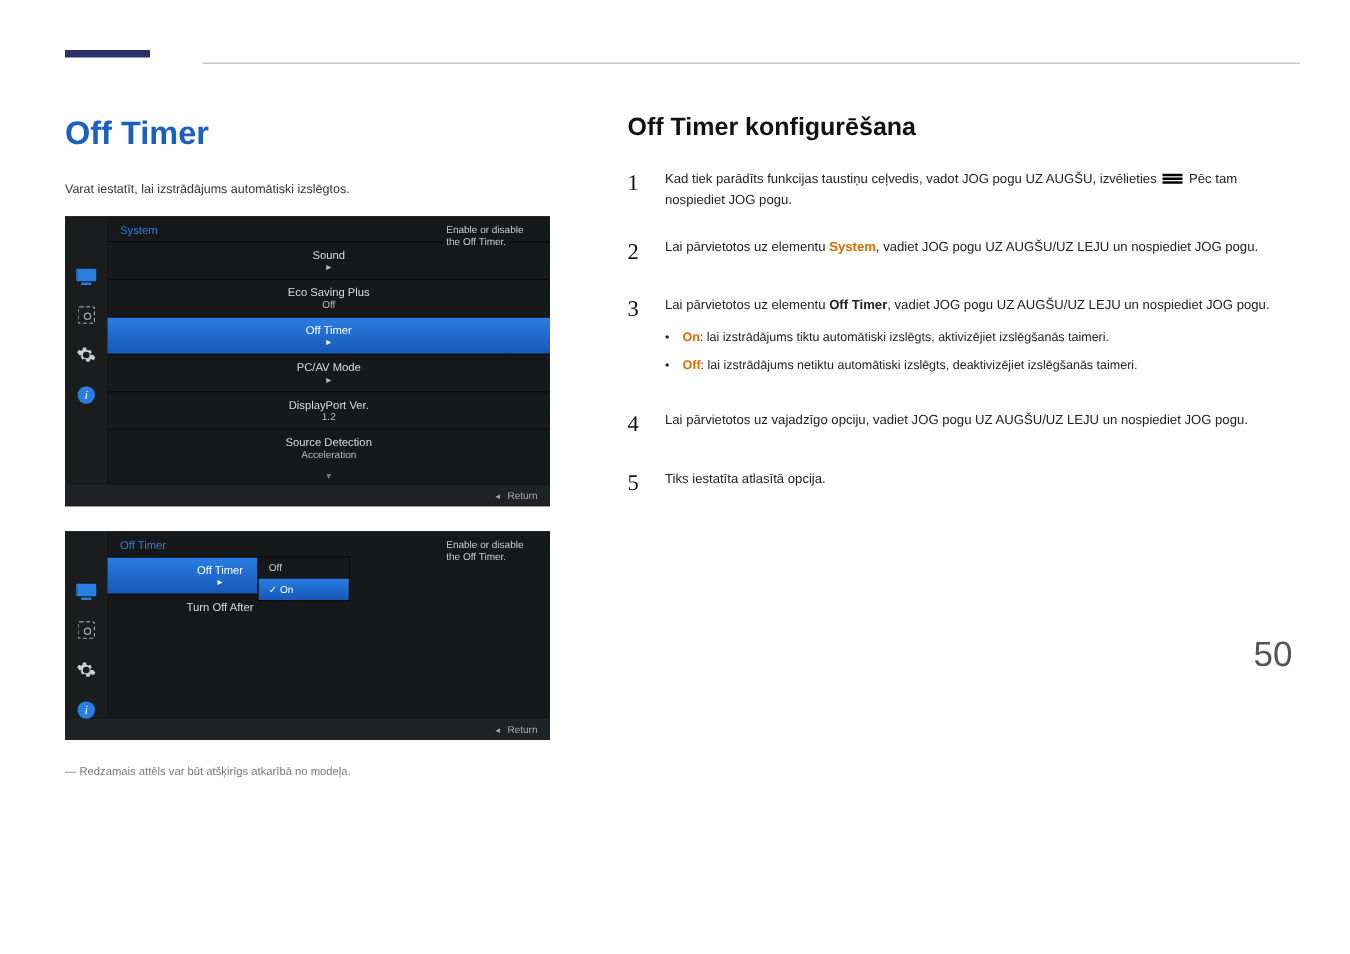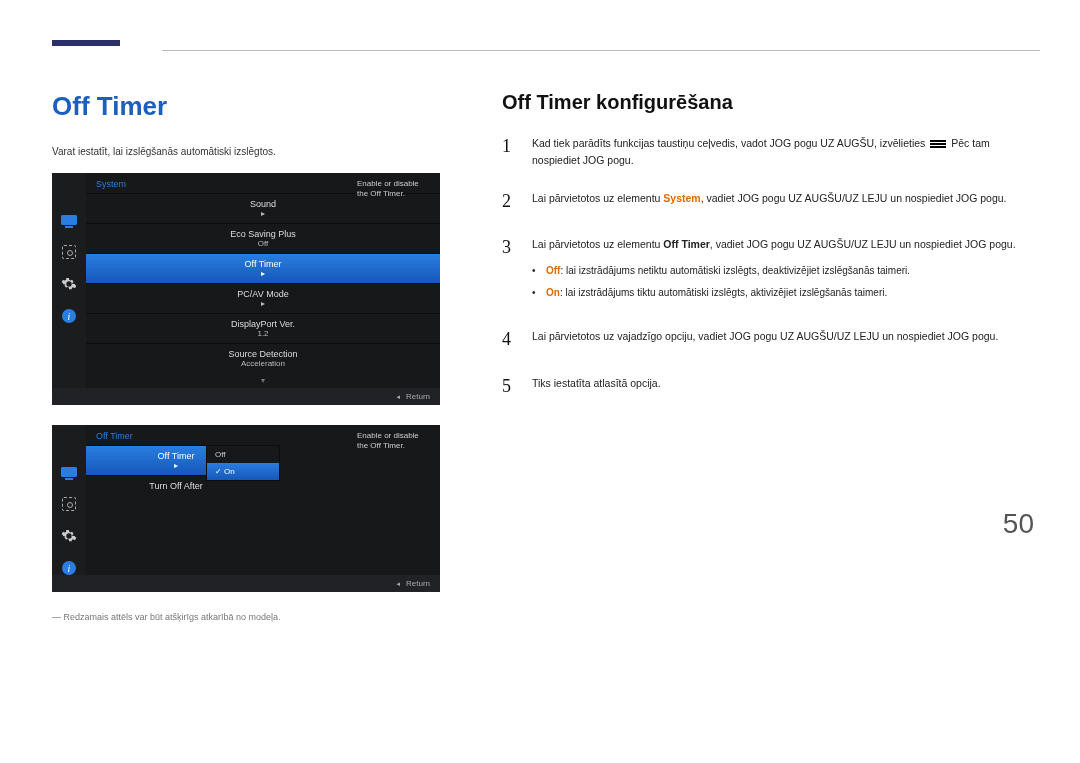--- a/index.html
+++ b/index.html
@@ -64,21 +64,21 @@
 <body>
 
 <div class="page">
   <div class="accent-chip"></div>
   <div class="topbar"></div>
 
   <div class="columns">
 
     <div class="col-left">
       <h1 class="main">Off Timer</h1>
-      <p class="intro">Varat iestatīt, lai izslēgšanās automātiski izslēgtos.</p>
+      <p class="intro">Varat iestatīt, lai izstrādājums automātiski izslēgtos.</p>
 
       <div class="osd">
         <div class="osd-body">
           <div class="osd-iconcol">
             <div class="ic">
                 <div class="ic-display"></div>
               </div>
             <div class="ic">
                 <div class="ic-target"></div>
               </div>
@@ -188,22 +188,22 @@
           <div class="num">2</div>
           <div class="txt">
             <span>Lai pārvietotos uz elementu </span><span class="orange">System</span><span>, vadiet JOG pogu UZ AUGŠU/UZ LEJU un nospiediet JOG pogu.</span>
           </div>
         </li>
         <li>
           <div class="num">3</div>
           <div class="txt">
             <span>Lai pārvietotos uz elementu </span><span class="bold">Off Timer</span><span>, vadiet JOG pogu UZ AUGŠU/UZ LEJU un nospiediet JOG pogu.</span>
             <ul class="sub">
+              <li><span class="orange">On</span><span>: lai izstrādājums tiktu automātiski izslēgts, aktivizējiet izslēgšanās taimeri.</span></li>
               <li><span class="orange">Off</span><span>: lai izstrādājums netiktu automātiski izslēgts, deaktivizējiet izslēgšanās taimeri.</span></li>
-              <li><span class="orange">On</span><span>: lai izstrādājums tiktu automātiski izslēgts, aktivizējiet izslēgšanās taimeri.</span></li>
             </ul>
           </div>
         </li>
         <li>
           <div class="num">4</div>
           <div class="txt">Lai pārvietotos uz vajadzīgo opciju, vadiet JOG pogu UZ AUGŠU/UZ LEJU un nospiediet JOG pogu.</div>
         </li>
         <li>
           <div class="num">5</div>
           <div class="txt">Tiks iestatīta atlasītā opcija.</div>

